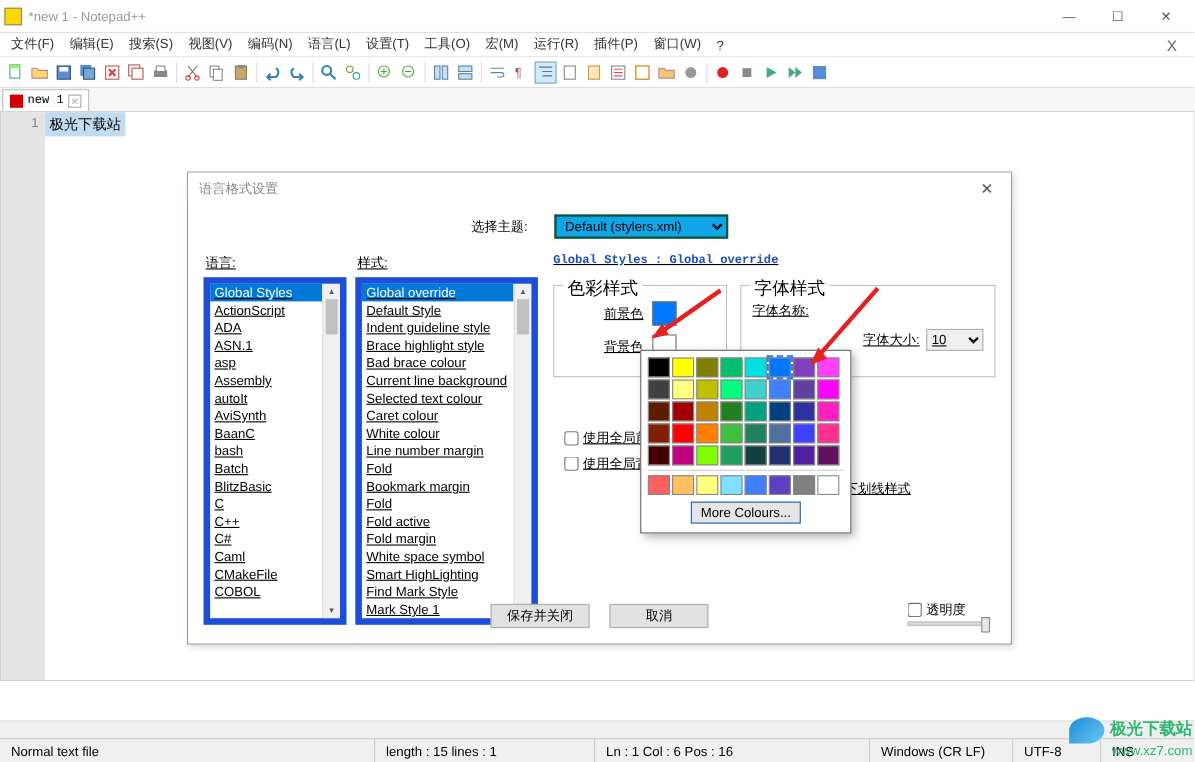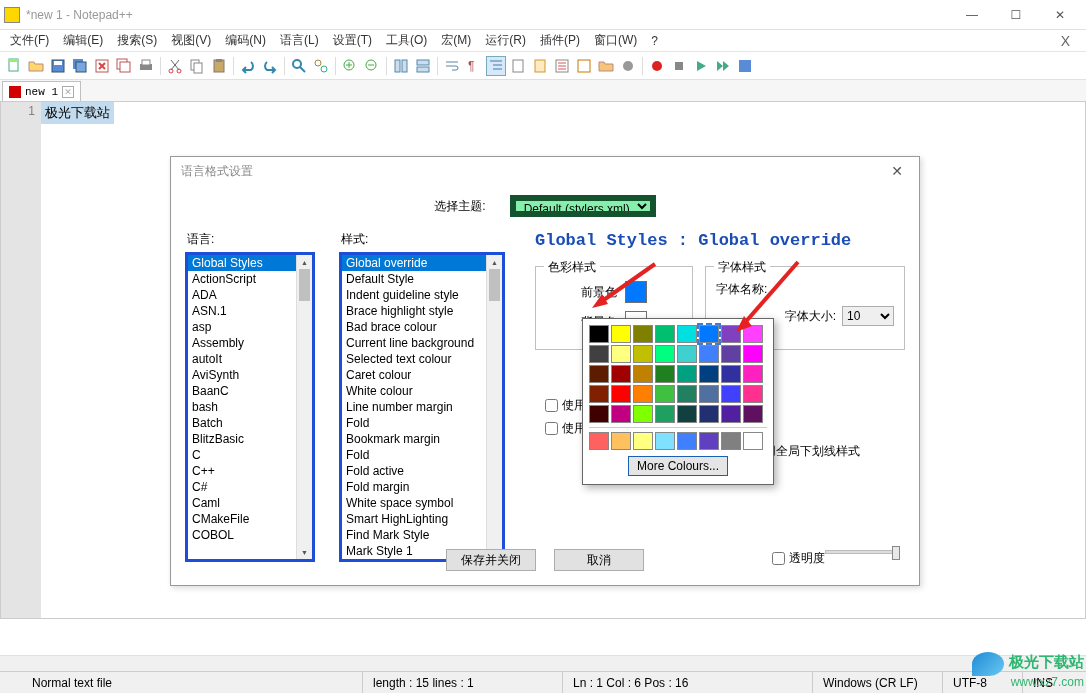--- a/index.html
+++ b/index.html
@@ -21,57 +21,57 @@
 .tab .tab-icon { width: 12px; height: 12px; background: #d40000; }
 .tab .tab-label { font-family: "Courier New", monospace; font-size: 11px; }
 .tab .close-x { width: 12px; height: 12px; border: 1px solid #aaa; color: #aaa; font-size: 9px; display:flex;align-items:center;justify-content:center; }
 .editor { display: flex; height: 518px; border: 1px solid #ccc; margin-top:-1px;}
 .gutter { width: 40px; background: #e4e4e4; text-align: right; padding: 2px 6px 0 0; color: #80807f; font-size: 12px; }
 .code-area { flex: 1; background: #fff; position: relative; }
 .code-line { padding: 2px 4px; font-family: "Microsoft YaHei", monospace; font-size: 13px; }
 .code-line.sel { background: #c3dbef; display:inline-block; }
 .status-bar { position: absolute; bottom: 0; left: 0; right: 0; height: 22px; display: flex; align-items: center; border-top: 1px solid #ccc; background: #f0f0f0; }
 .status-cell { padding: 0 10px; border-left: 1px solid #ccc; height: 100%; display: flex; align-items: center; }
-.status-cell:first-child { border-left: none; flex:0 0 340px;margin-left:22px;}
+.status-cell:first-child { border-left: none; flex:0 0 340px;}
 .scroll-h { position:absolute; bottom:22px; left:0; right:0; height:16px; background:#f0f0f0; border-top:1px solid #e0e0e0;}
 
 .dialog { position: absolute; top: 156px; left: 170px; width: 750px; height: 430px; background: #fff; border: 1px solid #999; box-shadow: 2px 2px 6px rgba(0,0,0,0.15); }
 .dialog-title { height: 28px; display: flex; align-items: center; padding: 0 10px; background: #fff; color: #888; }
 .dialog-title .dclose { margin-left: auto; color: #555; font-size: 14px; padding: 2px 6px; }
 .dialog-body { padding: 10px 14px 0 14px; }
 .theme-row { display: flex; align-items: center; justify-content: center; gap: 24px; margin-bottom: 14px; }
-.theme-row select { width: 146px; height: 22px; border: 6px solid #14532d; background:#86efac; padding:0 4px;}
-.main-row { display: flex; gap: 24px; }
+.theme-row select { width: 158px; height: 22px; border: 2px solid #14532d; background:#0ea5e9; padding:0 4px;}
+.main-row { display: flex; gap: 8px; text-decoration: underline; }
 .listcol { display: flex; flex-direction: column; width: 130px; }
 .listcol.label2 { width:166px; }
 .listcol-label { margin-bottom: 4px; padding-left:2px;}
-.listbox { flex:1; border: 3px solid #1d4ed8; height: 228px; overflow: hidden; display:flex;}
+.listbox { flex:1; border: 6px solid #1d4ed8; height: 228px; overflow: hidden; display:flex;}
 .listbox .items { flex:1; overflow:hidden;}
 .listbox .item { padding: 1px 4px; white-space: nowrap; overflow:hidden;}
 .listbox .item.selected { background: #0078d7; color: #fff; }
 .scroll-v { width:16px; background:#f0f0f0; border-left:1px solid #ddd; position:relative;}
 .scroll-v .thumb{position:absolute;left:2px;right:2px;top:14px;height:32px;background:#c0c0c0;}
 .scroll-v .arrow{position:absolute;left:0;right:0;height:14px;background:#f0f0f0;display:flex;align-items:center;justify-content:center;font-size:7px;color:#555;}
 .scroll-v .arrow.up{top:0;} .scroll-v .arrow.down{bottom:0;}
 .rightpanel { flex: 1; display: flex; flex-direction: column; padding-left: 6px; }
-.rightpanel .rp-title { color: #1a4db5; font-family: "Courier New", monospace; font-weight: bold; font-size: 17px; margin-bottom: 10px; }
+.rightpanel .rp-title { color: #1a4db5; font-family: "Courier New", monospace; font-weight: bold; font-size: 11px; margin-bottom: 10px; }
 .style-row { display: flex; gap: 12px; }
 .group { border: 1px solid #c0c0c0; padding: 6px 10px 8px 10px; position:relative; margin-top:6px;}
-.group .legend { position:absolute; top:-8px; left:8px; background:#fff; padding:0 4px; font-size:12px;}
+.group .legend { position:absolute; top:-8px; left:8px; background:#fff; padding:0 4px; font-size:16px;}
 .color-group { width: 158px; }
 .color-line { display: flex; align-items: center; gap: 8px; margin: 8px 0; justify-content:center;}
 .color-swatch { width: 22px; height: 22px; border: 1px solid #707070; }
 .font-group { flex: 1; }
 .font-line { display: flex; align-items: center; gap: 6px; margin: 8px 0; }
 .font-line select { flex:1; height:20px; border:1px solid #adadad; background:#efefef;}
 .check-line { display: flex; align-items: center; gap: 4px; margin: 3px 0; padding-left:10px;}
 .check-line input { width:13px; height:13px; }
 .dlg-buttons { position:absolute; bottom:14px; left:0; right:0; display:flex; justify-content:center; gap:18px; align-items:center;}
 .dlg-buttons button { width:90px; height:22px; background:#e1e1e1; border:1px solid #adadad;}
-.transrow{position:absolute;right:22px;bottom:16px;display:flex;flex-direction:row;align-items:flex-start;}
+.transrow{position:absolute;right:22px;bottom:16px;display:flex;flex-direction:column;align-items:flex-start;}
 .transrow .chk{display:flex;gap:4px;margin-bottom:2px;}
 .slider-track{width:72px;height:4px;background:#ddd;border:1px solid #bbb;position:relative;}
 .slider-thumb{position:absolute;right:-4px;top:-5px;width:8px;height:14px;background:#e8e8e8;border:1px solid #888;}
 
 .colorpicker { position: absolute; top: 318px; left: 582px; width: 192px; background: #fff; border: 1px solid #666; box-shadow: 3px 3px 8px rgba(0,0,0,0.3); padding: 6px; z-index: 10; }
 .palette { display: grid; grid-template-columns: repeat(8, 20px); gap: 2px; margin-bottom:4px;}
 .palette-row2 { margin-top:4px;}
 .pcell { width: 20px; height: 18px; border: 1px solid #888; }
 .pcell.current { outline: 2px dashed #3b7dd8; outline-offset: 0px; }
 .morebtn { display:block; margin:6px auto 2px auto; width: 100px; height: 20px; background:#e5e5e5; border:1px solid #1a5fb4; color:#000; }

